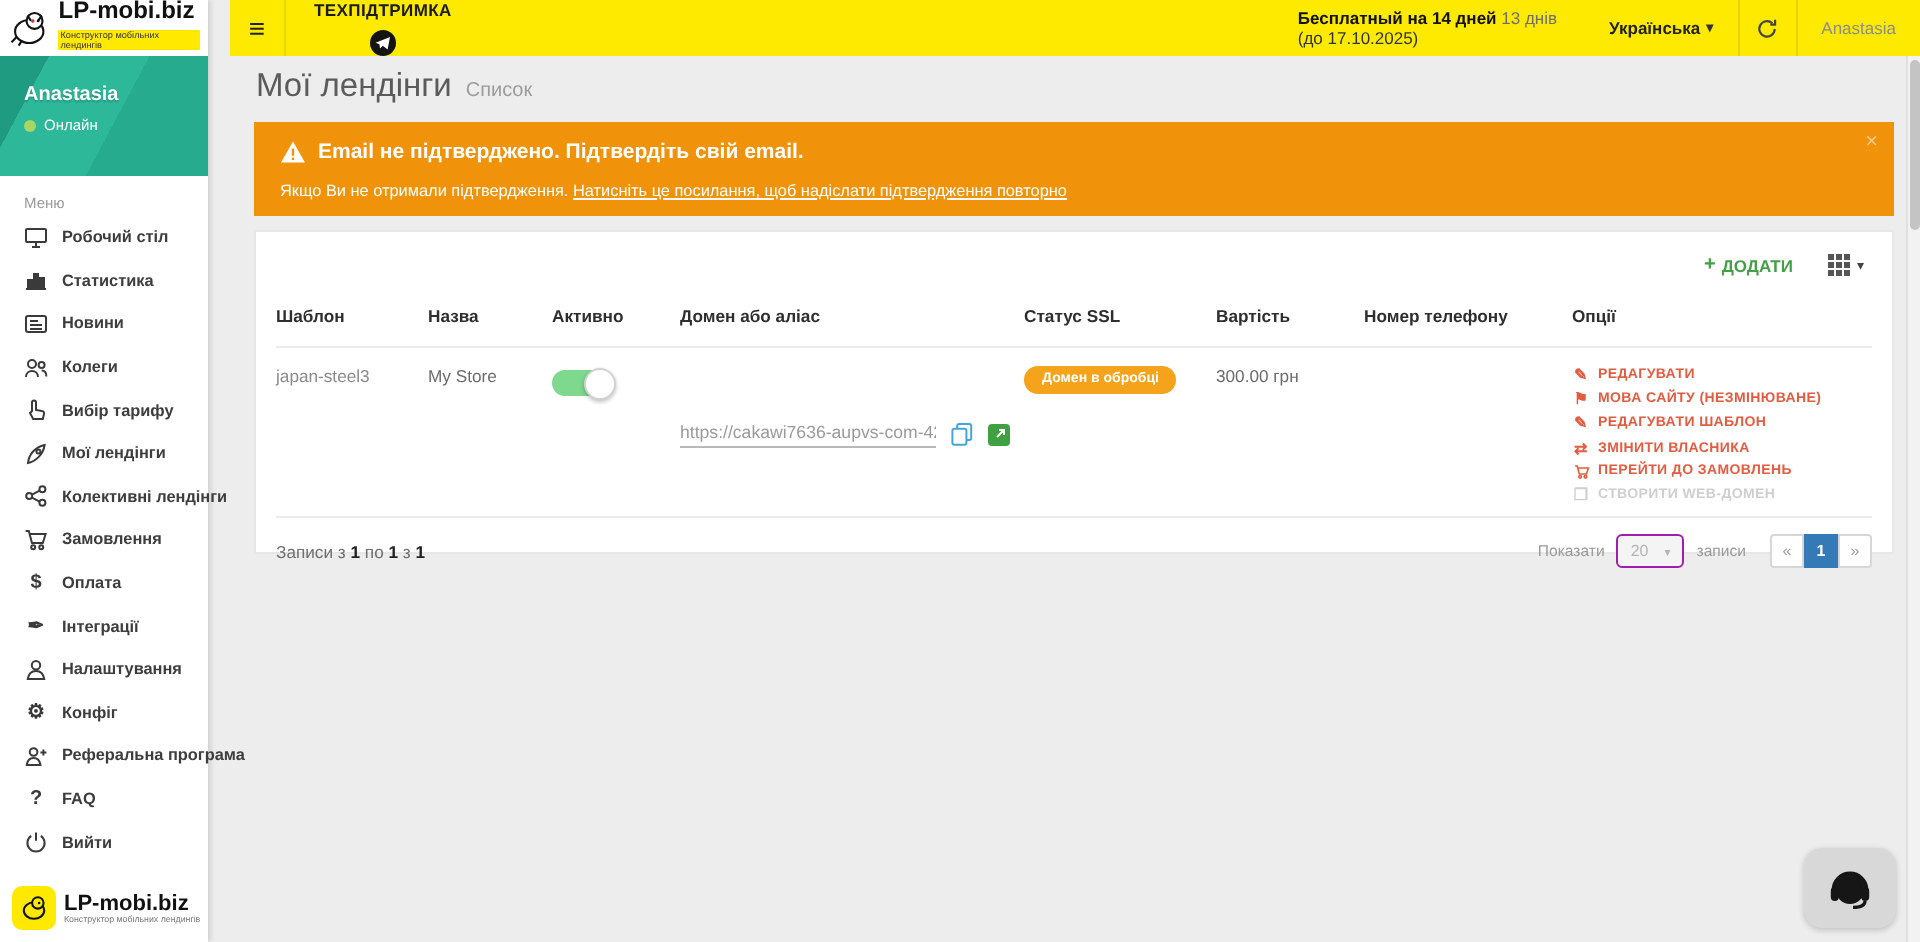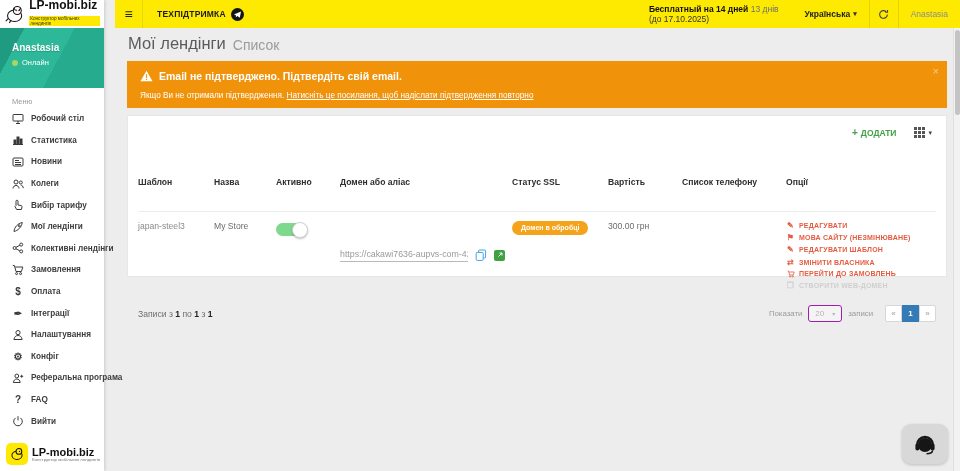--- a/index.html
+++ b/index.html
@@ -23,52 +23,52 @@
   .menu-item .ml{font-size:8.2px;font-weight:bold;white-space:nowrap;}
   .mi svg{width:12px;height:12px;stroke:#3a3a3a;fill:none;stroke-width:1;}
   .side-footer{position:absolute;bottom:6px;left:0;width:115px;display:flex;align-items:center;gap:4px;padding:0 6px;}
   .yellow-dog{width:22px;height:22px;background:#ffe900;border-radius:5px;display:flex;align-items:center;justify-content:center;}
   .sf-t{font-size:11px;font-weight:bold;color:#111;line-height:10px;}
   .sf-s{font-size:4.4px;color:#777;}
 
   
   .topbar{position:absolute;left:115px;top:0;width:845px;height:28px;background:#fdea00;display:flex;align-items:center;z-index:4;}
   .tb-burger{width:28px;height:28px;display:flex;align-items:center;justify-content:center;font-size:14px;color:#222;cursor:pointer;border-right:1px solid rgba(0,0,0,.08);}
-  .tb-support{display:flex;align-items:center;gap:5px;padding:0 14px;height:28px;cursor:pointer;}
+  .tb-support{display:flex;align-items:center;gap:5px;padding:0 14px;height:28px;cursor:pointer;flex-direction:column;}
   .tb-support span{font-size:8.5px;font-weight:bold;color:#1c1c1c;letter-spacing:.2px;}
   .tb-right{margin-left:auto;display:flex;align-items:center;height:16px;}
   .trial{line-height:10px;text-align:left;margin-right:14px;}
   .trial .t1{font-size:8.5px;font-weight:bold;color:#111;}
   .trial .t1 .days{font-weight:normal;color:#6f6f6f;}
   .trial .t2{font-size:8.5px;color:#333;}
   .lang{display:flex;align-items:center;gap:3px;font-size:8.5px;font-weight:bold;color:#222;padding:0 12px;height:28px;cursor:pointer;}
   .lang .caret{font-size:7px;color:#333;}
   .tb-refresh{width:30px;height:28px;display:flex;align-items:center;justify-content:center;border-left:1px solid rgba(0,0,0,.09);border-right:1px solid rgba(0,0,0,.09);cursor:pointer;}
   .tb-user{padding:0 12px;font-size:8.5px;color:#8c8c8c;cursor:pointer;}
 
   
   .titlebar{position:absolute;left:115px;top:28px;width:845px;height:31px;display:flex;align-items:center;gap:7px;padding-left:13px;}
   .pg-title{font-size:16.5px;color:#5b5b5b;}
-  .pg-sub{font-size:14px;color:#9b9b9b;margin-top:3px;}
+  .pg-sub{font-size:10px;color:#9b9b9b;margin-top:3px;}
 
   .alert{position:absolute;left:127px;top:61px;width:820px;height:47px;background:#f0930a;color:#fff;padding:9px 12px 0 13px;}
   .alert .a1{display:flex;align-items:center;gap:6px;font-size:10.5px;font-weight:bold;}
   .alert .a2{font-size:8.2px;margin-top:9px;}
   .alert .a2 a{color:#fff;cursor:pointer;text-decoration:underline;}
   .alert .close{position:absolute;right:8px;top:4px;font-size:11px;color:#f7cd8f;cursor:pointer;}
 
   .card{position:absolute;left:127px;top:115px;width:820px;height:162px;background:#fff;border:1px solid #e7e7e7;padding:0 10px;}
   .toolbar{height:33px;display:flex;align-items:center;justify-content:flex-end;gap:18px;padding-right:4px;}
   .add-btn{display:flex;align-items:center;gap:3px;color:#43a047;font-size:8.5px;font-weight:bold;cursor:pointer;}
   .add-btn .plus{font-size:10px;font-weight:bold;}
   .view-btn{display:flex;align-items:center;gap:3px;cursor:pointer;color:#444;}
   .view-btn .caret{font-size:7px;}
 
   .tgrid{display:grid;grid-template-columns:76px 62px 64px 172px 96px 74px 104px auto;}
-  .thead{border-bottom:1px solid #ececec;padding:4px 0 24px 0;margin-top:24px;}
+  .thead{border-bottom:1px solid #ececec;padding:4px 0 10px 0;}
   .th{font-size:8.6px;font-weight:bold;color:#2e2e2e;}
   .trow{padding:9px 0 6px 0;border-bottom:1px solid #ececec;min-height:72px;}
   .td{font-size:8.6px;color:#8a8a8a;}
   .td.name{color:#6b6b6b;}
   .toggle{position:relative;width:30px;height:13px;background:#7ed88d;border-radius:7px;cursor:pointer;margin-top:2px;}
   .toggle .knob{position:absolute;right:-2px;top:-1.5px;width:16px;height:16px;border-radius:50%;background:#fff;border:1px solid #d2d2d2;box-shadow:0 1px 2px rgba(0,0,0,.25);}
   .domain-cell{display:flex;align-items:center;gap:7px;}
   .domain-val{display:inline-block;max-width:128px;overflow:hidden;white-space:nowrap;border-bottom:1px solid #b9b9b9;font-size:8.8px;color:#9a9a9a;padding-bottom:2px;cursor:text;}
   .icon-btn{cursor:pointer;display:flex;}
   .badge{display:inline-block;background:#f5a31b;color:#fff;font-size:7px;font-weight:bold;text-align:center;line-height:8px;border-radius:9px;padding:3px 9px;cursor:default;}
@@ -332,21 +332,21 @@
       </div>
     </div>
 
     <div class="tgrid thead">
       <div class="th">Шаблон</div>
       <div class="th">Назва</div>
       <div class="th">Активно</div>
       <div class="th">Домен або аліас</div>
       <div class="th">Статус SSL</div>
       <div class="th">Вартість</div>
-      <div class="th">Список телефону</div>
+      <div class="th">Номер телефону</div>
       <div class="th">Опції</div>
     </div>
 
     <div class="tgrid trow">
       <div class="td">japan-steel3</div>
       <div class="td name">My Store</div>
       <div class="td">
         <div class="toggle">
             <span class="knob"></span>
           </div>

